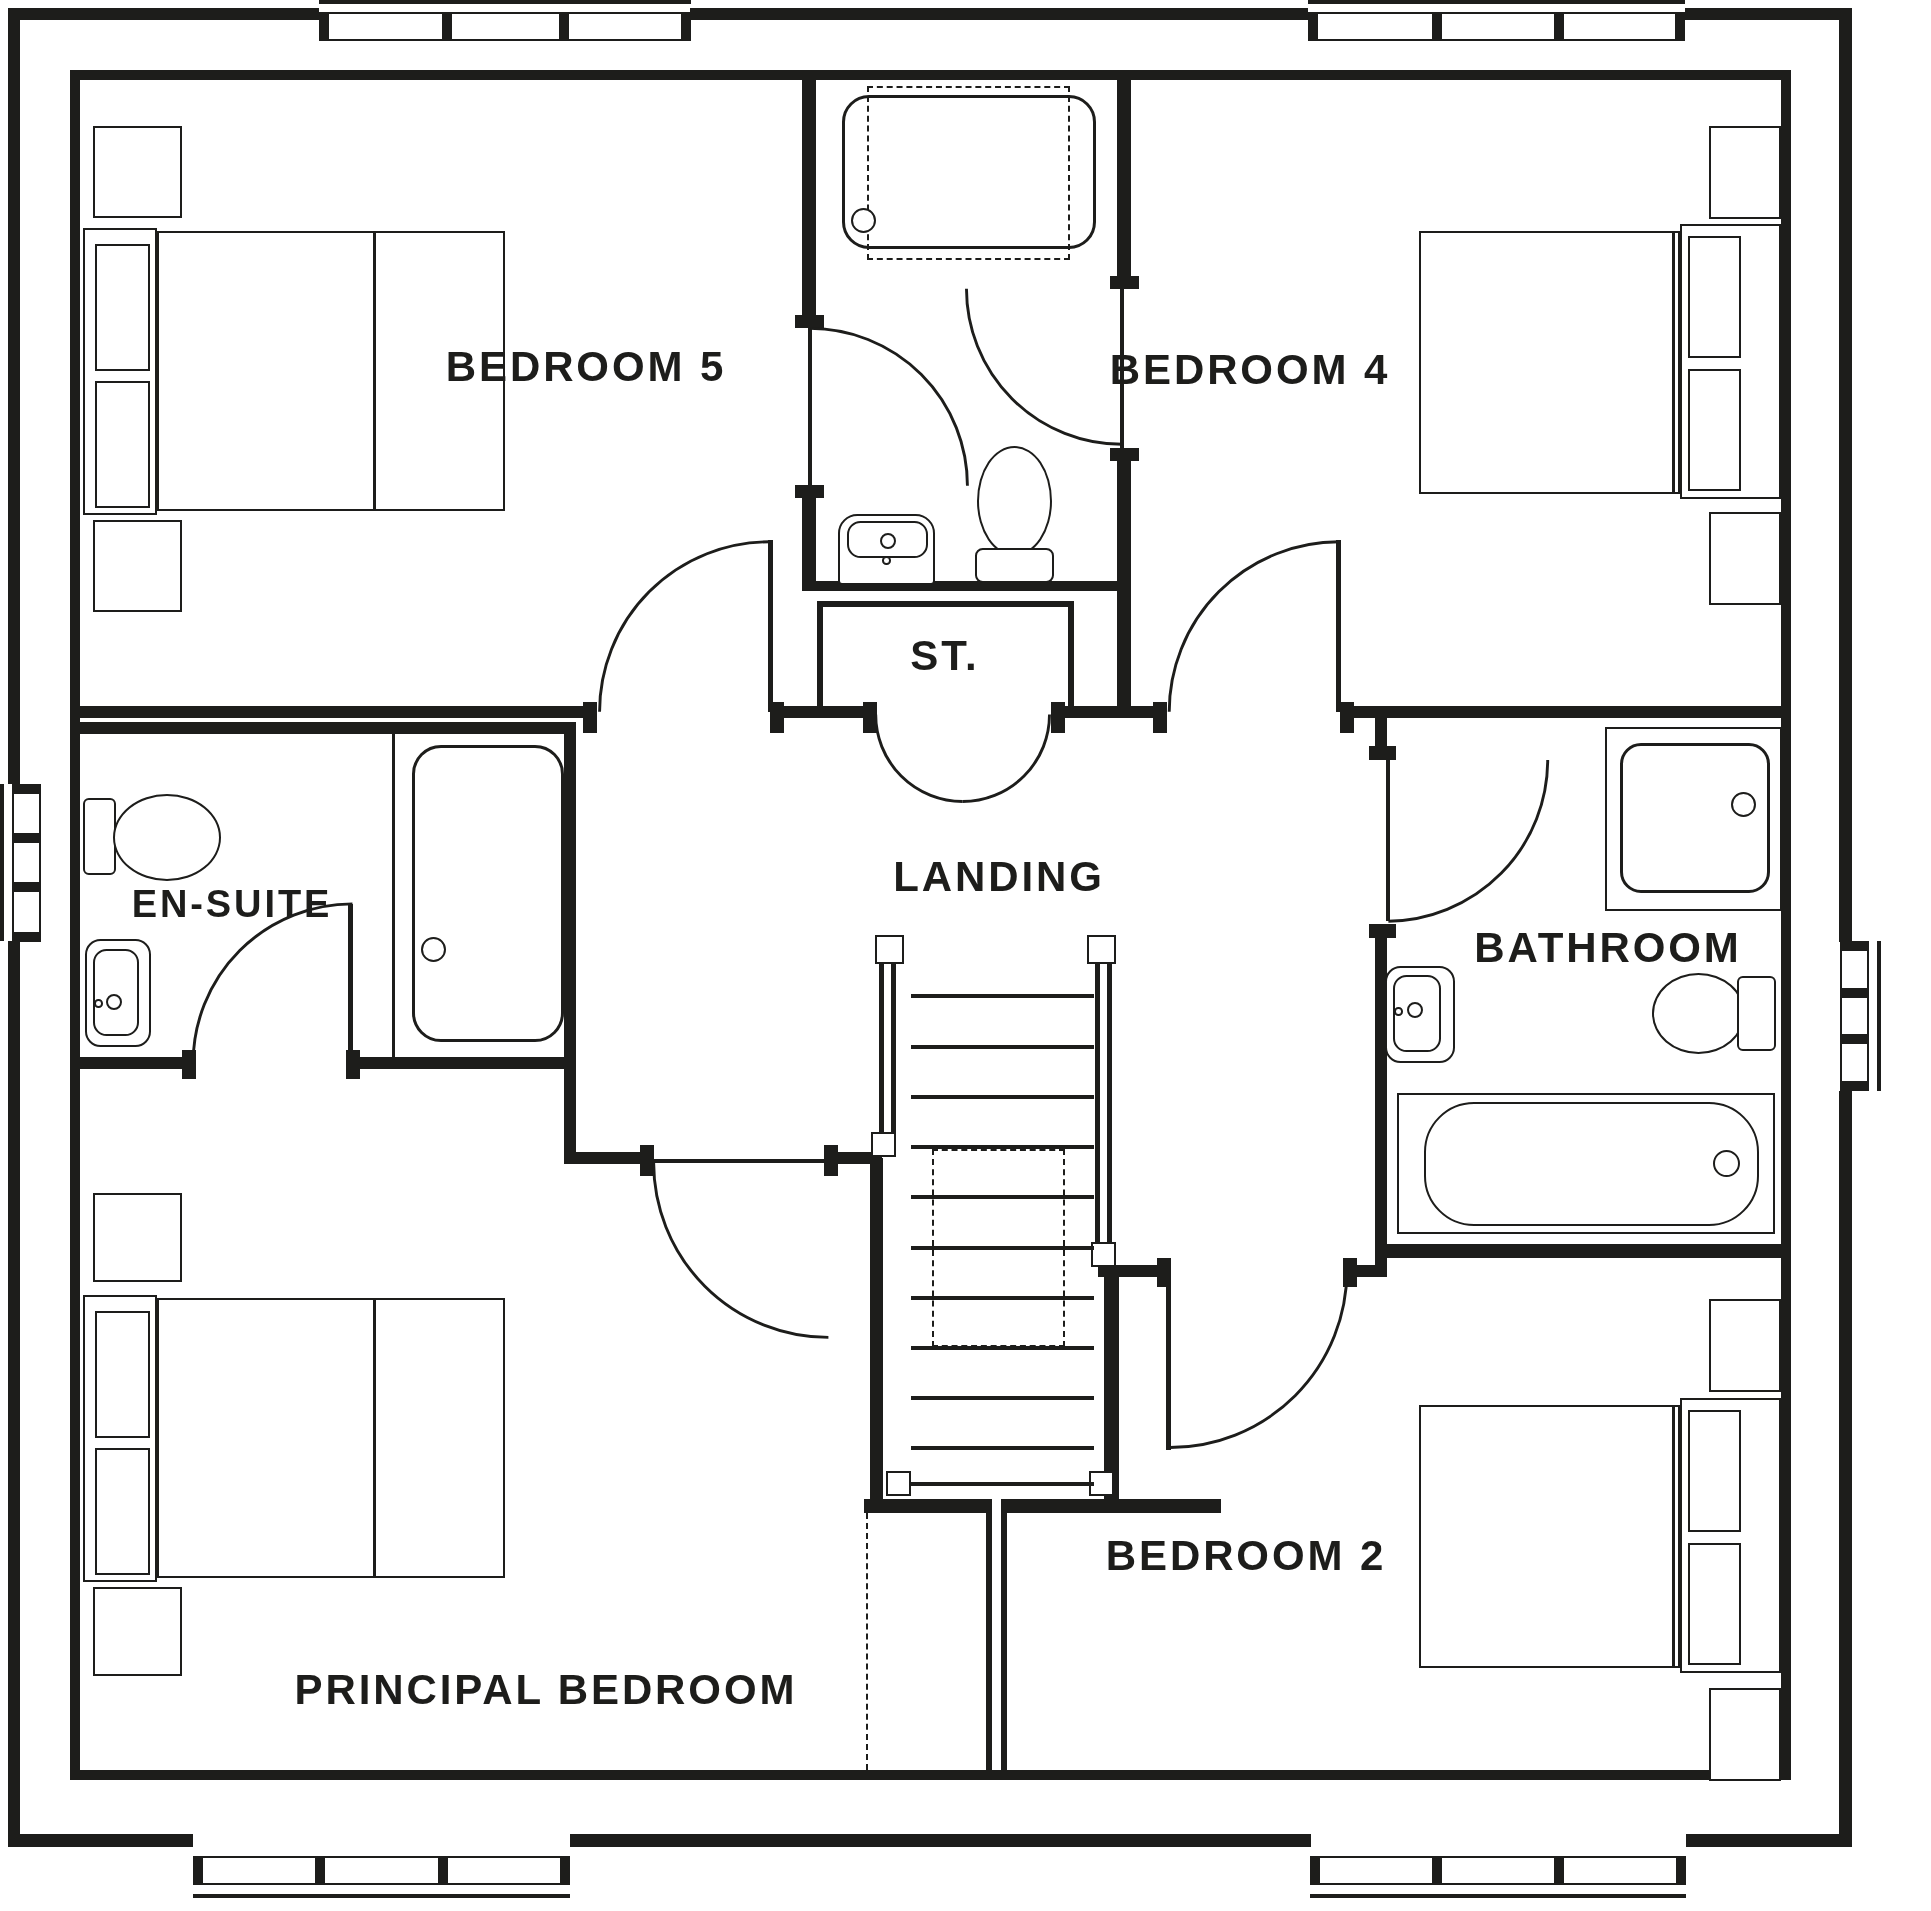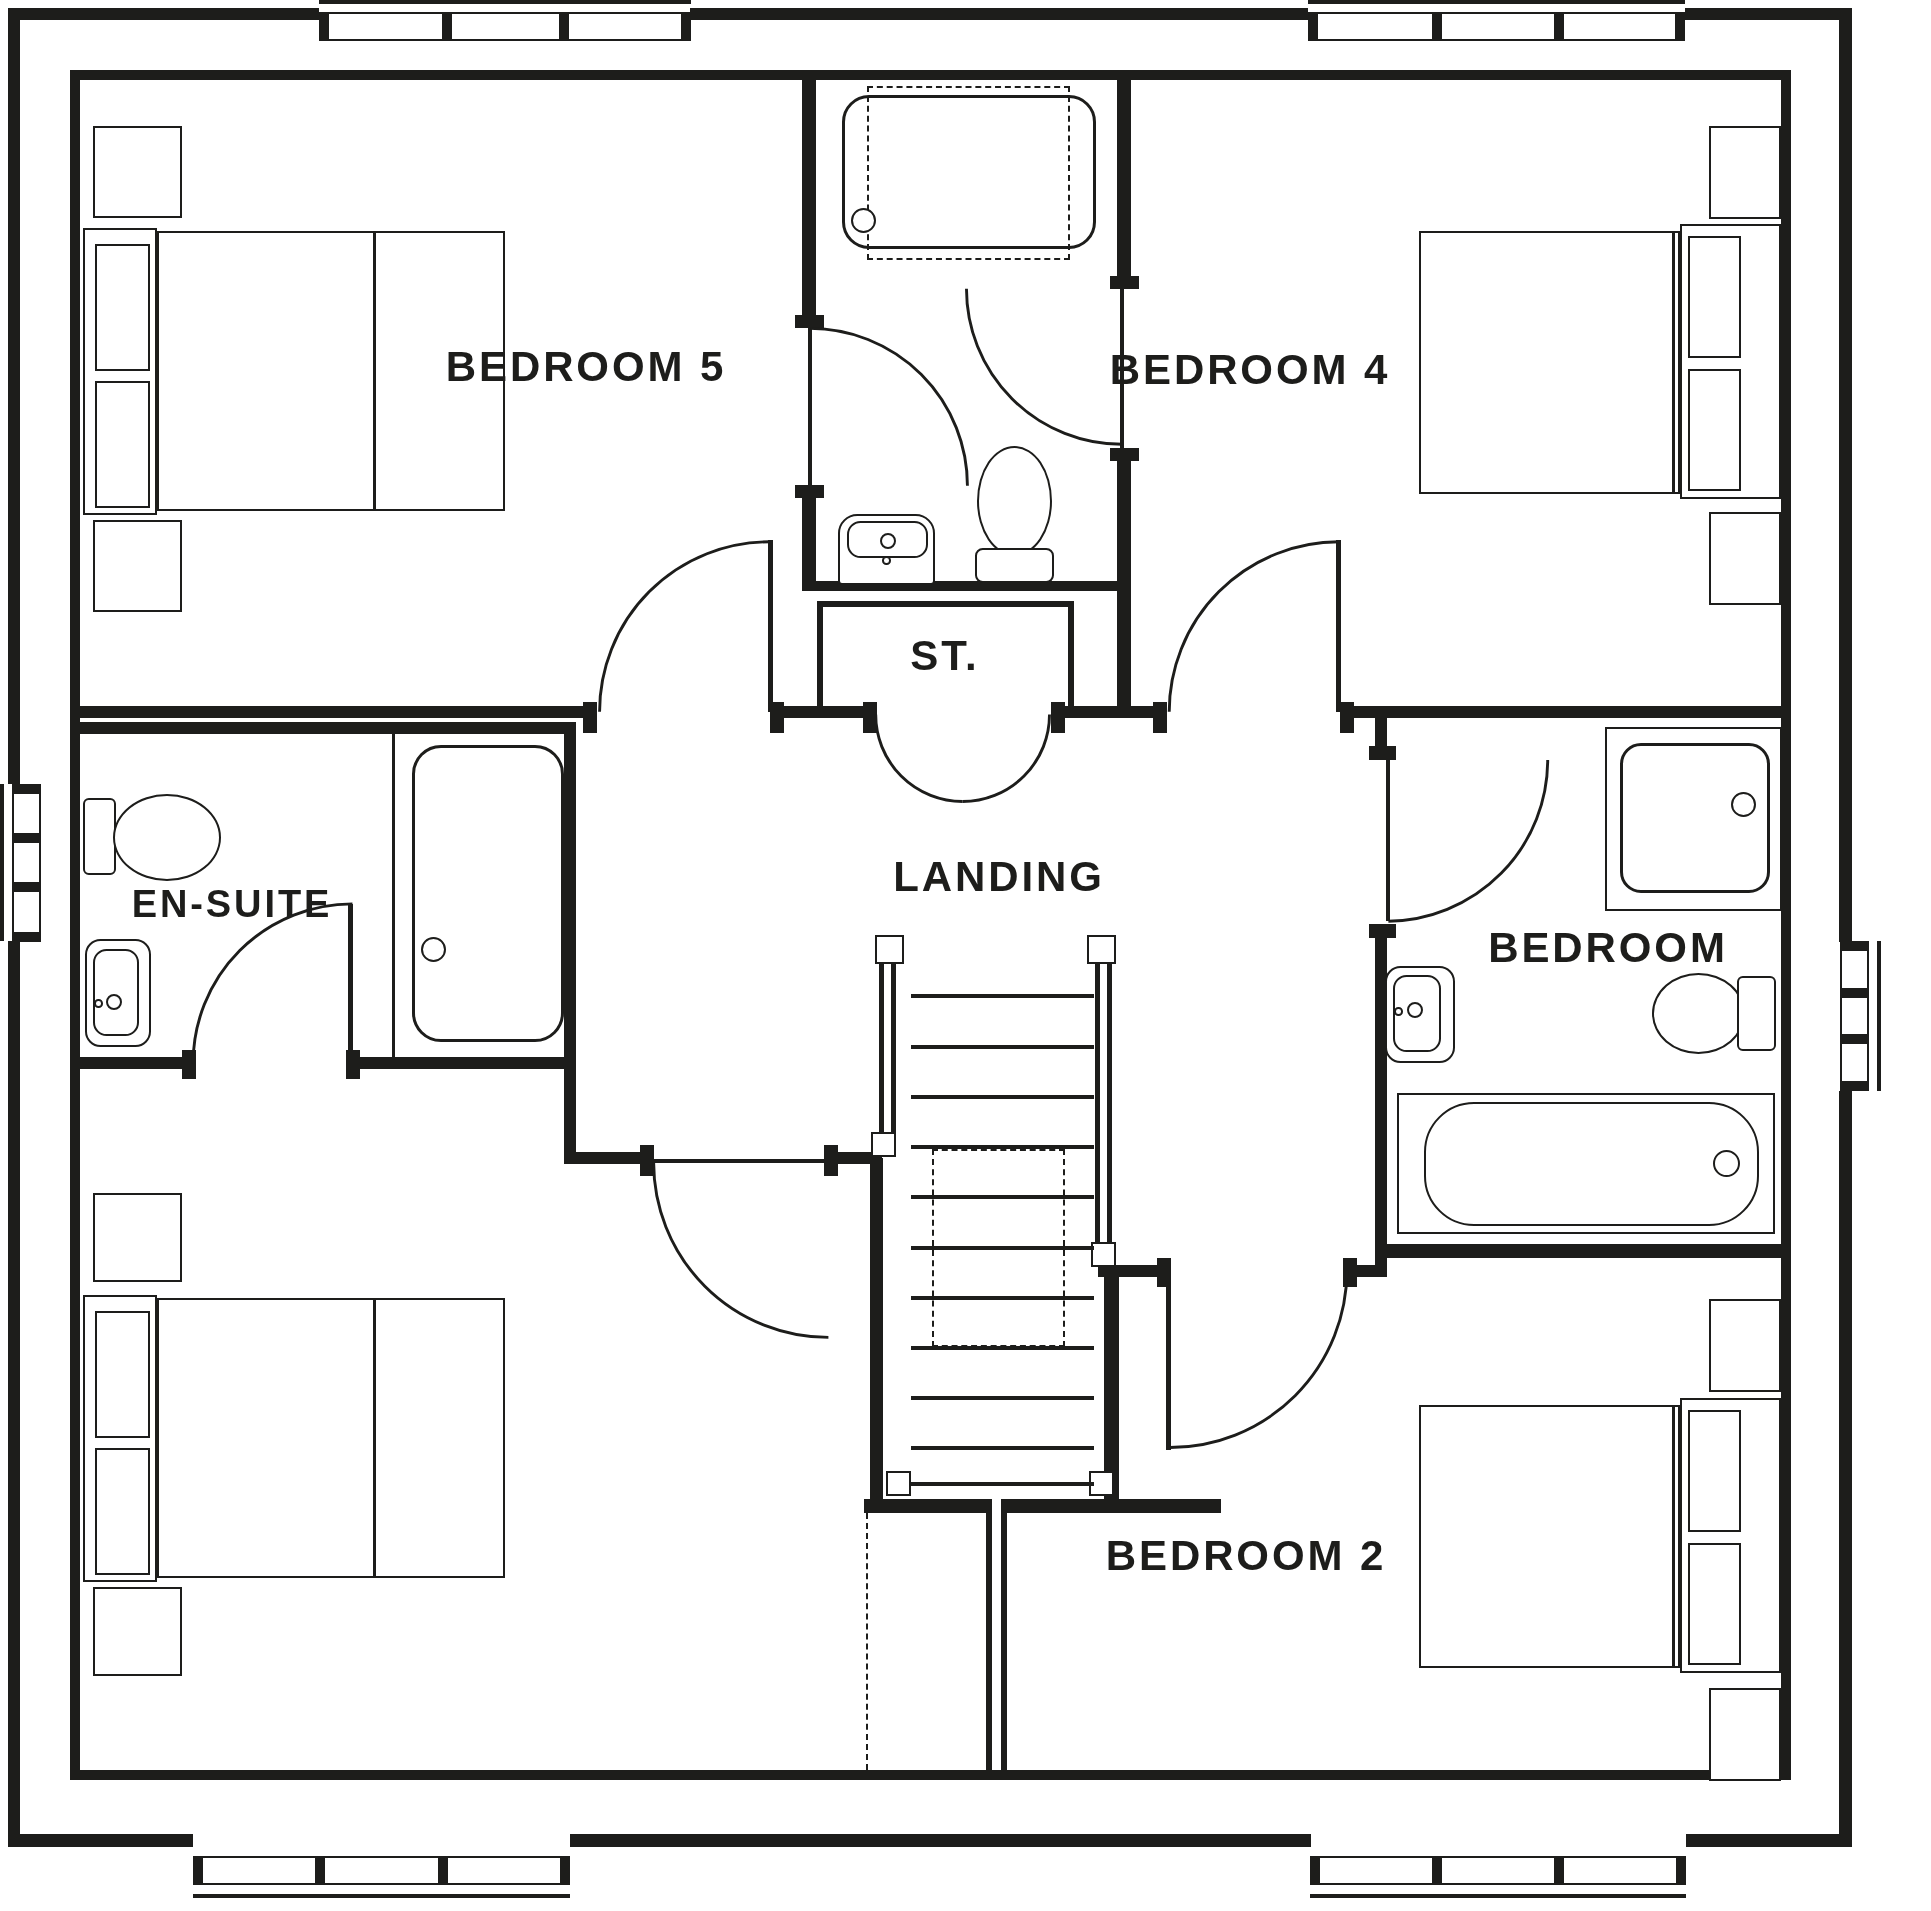--- a/index.html
+++ b/index.html
@@ -246,17 +246,18 @@
     <path d="M 677 1204 A 181 181 0 0 0 858 1385" fill="none" stroke="#1d1d1b" stroke-width="3"></path>
     <path d="M 1395 1316 A 183 183 0 0 1 1212 1499" fill="none" stroke="#1d1d1b" stroke-width="3"></path>
     <path d="M 1603 787 A 167 167 0 0 1 1438 954" fill="none" stroke="#1d1d1b" stroke-width="3"></path>
   </svg>
 
   <div class="lbl" style="left:586px;top:367px">BEDROOM 5</div>
   <div class="lbl" style="left:1250px;top:370px">BEDROOM 4</div>
   <div class="lbl sm" style="left:232px;top:904px">EN-SUITE</div>
   <div class="lbl" style="left:999px;top:877px">LANDING</div>
   <div class="lbl" style="left:945px;top:656px">ST.</div>
-  <div class="lbl" style="left:1608px;top:948px">BEDROOM</div>
+  <div class="lbl" style="left:1608px;top:948px">BATHROOM</div>
+  <div class="lbl" style="left:546px;top:1690px">PRINCIPAL BEDROOM</div>
   <div class="lbl" style="left:1246px;top:1556px">BEDROOM 2</div>
 
 </div>
 
 
 </body></html>

